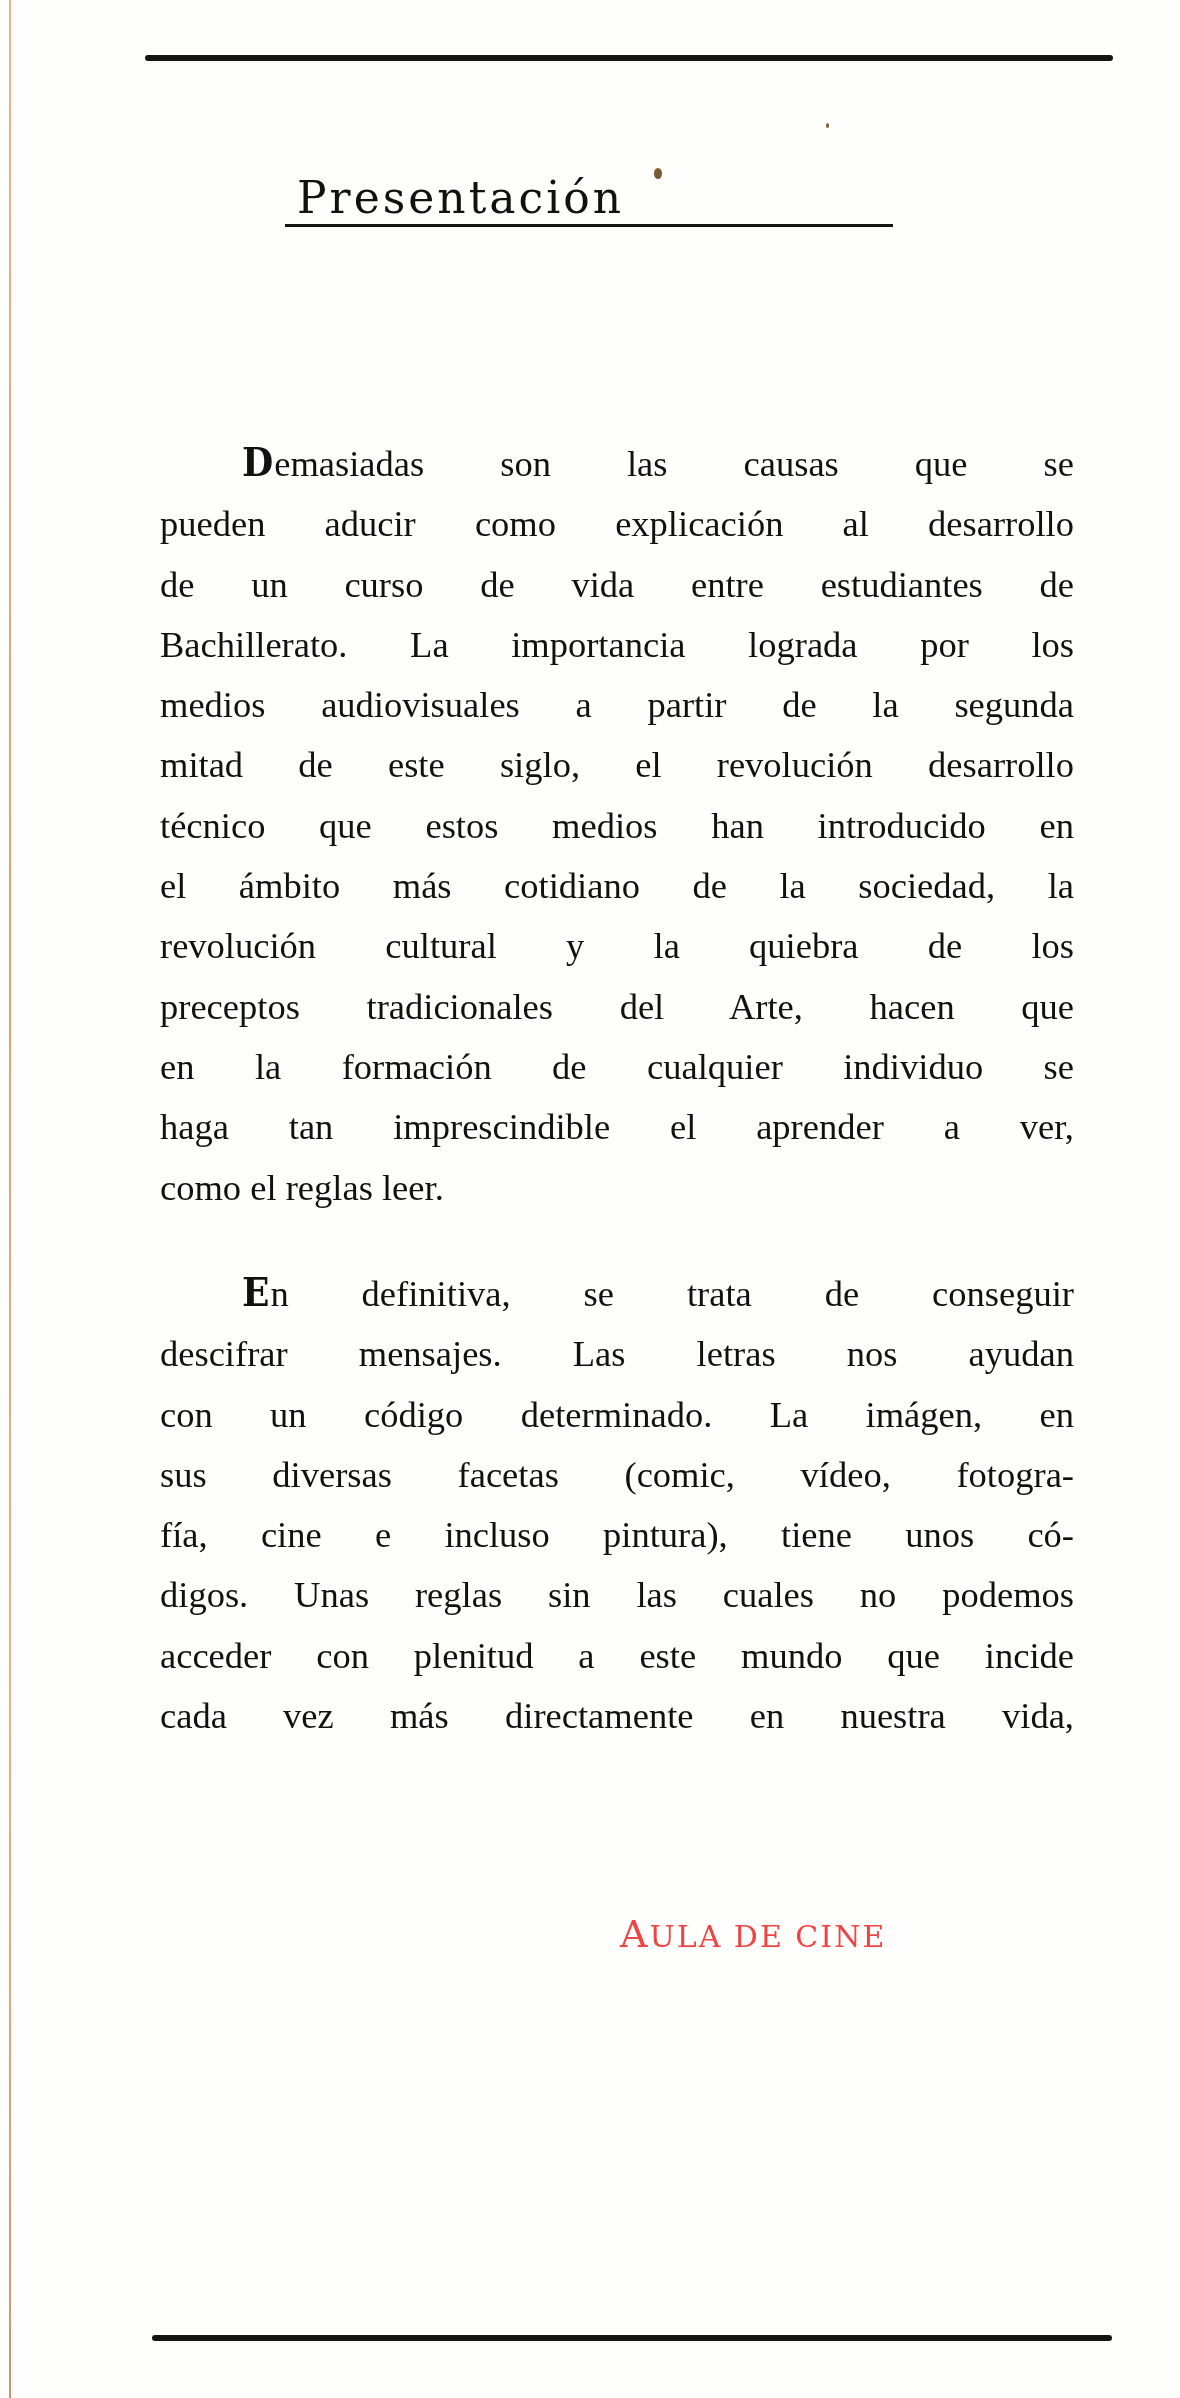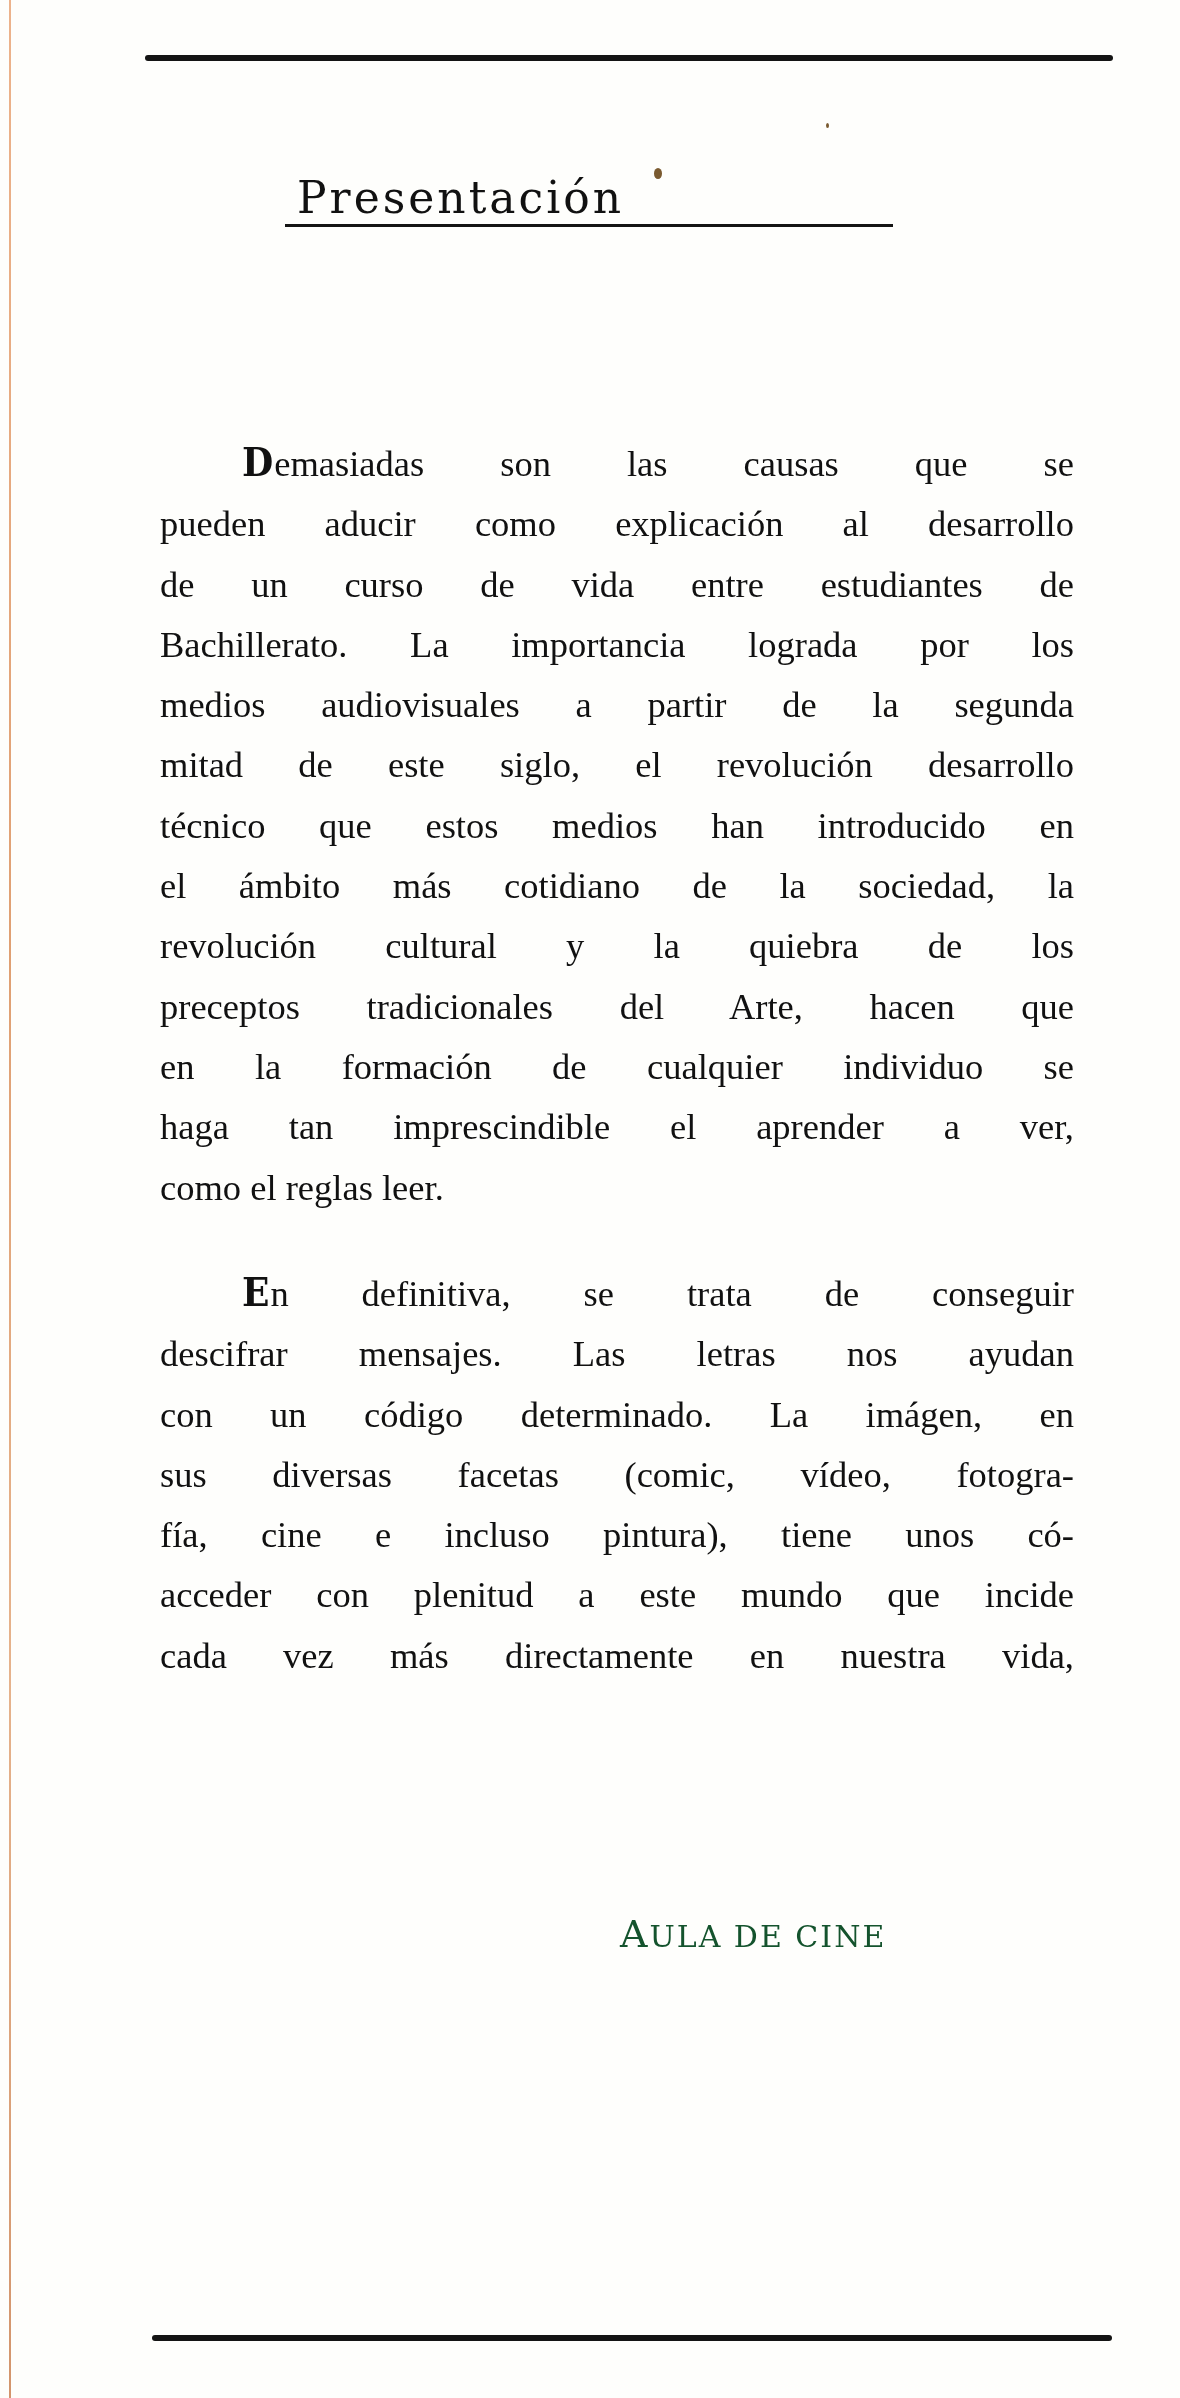--- a/index.html
+++ b/index.html
@@ -93,21 +93,21 @@
     .body-text .line.first {
       padding-left: 82px;
     }
     .signature {
       position: absolute;
       left: 620px;
       top: 1912px;
       font-family: "DejaVu Serif", serif;
       font-size: 30px;
       letter-spacing: 2px;
-      color: #14532d;
+      color: #ef4444;
     }
     .signature .cap {
       font-size: 38px;
     }
     .speck {
       position: absolute;
       border-radius: 50%;
       background: #7a5a30;
     }
   </style>
@@ -139,19 +139,20 @@
   <span class="line">haga tan imprescindible el aprender a ver,</span>
   <span class="line last">como el reglas leer.</span>
 </div>
 
 <div class="body-text" style="top:1250px;">
   <span class="line first"><span class="dropcap">E</span><span>n definitiva, se trata de conseguir</span></span>
   <span class="line">descifrar mensajes. Las letras nos ayudan</span>
   <span class="line">con un código determinado. La imágen, en</span>
   <span class="line">sus diversas facetas (comic, vídeo, fotogra-</span>
   <span class="line">fía, cine e incluso pintura), tiene unos có-</span>
+  <span class="line">digos. Unas reglas sin las cuales no podemos</span>
   <span class="line">acceder con plenitud a este mundo que incide</span>
   <span class="line">cada vez más directamente en nuestra vida,</span>
 </div>
 
 <div class="signature"><span class="cap">A</span><span>ULA DE CINE</span></div>
 
 <div class="rule rule-bottom"></div>
 
 </body></html>

